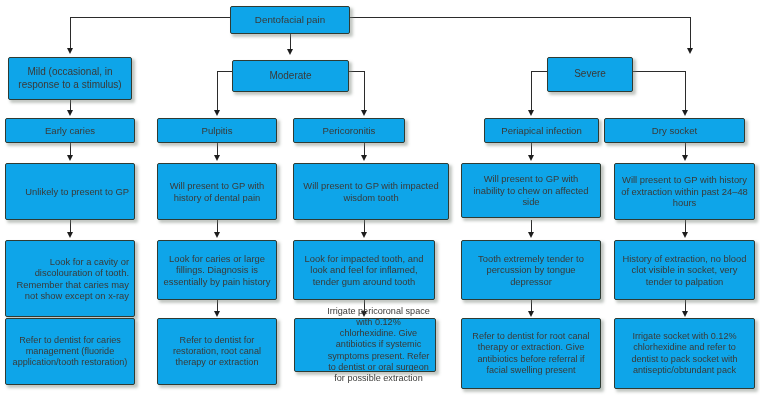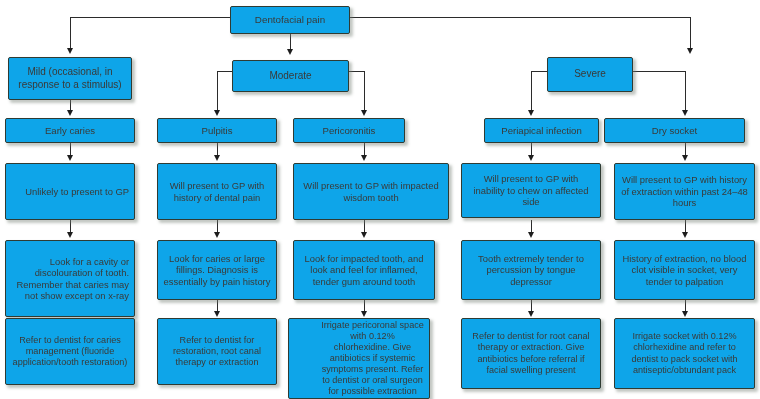--- a/index.html
+++ b/index.html
@@ -170,21 +170,21 @@
   <div class="box" style="left:614px;top:240px;width:141px;height:60px;">
     <span>History of extraction, no blood clot visible in socket, very tender to palpation</span>
   </div>
 
   <div class="box small" style="left:5px;top:318px;width:130px;height:67px;">
     <span>Refer to dentist for caries management (fluoride application/tooth restoration)</span>
   </div>
   <div class="box small" style="left:157px;top:318px;width:120px;height:67px;">
     <span>Refer to dentist for restoration, root canal therapy or extraction</span>
   </div>
-  <div class="box small" style="left:288px;top:318px;width:142px;height:81px;padding-left:32px;">
+  <div class="box small" style="left:294px;top:318px;width:142px;height:54px;padding-left:32px;">
     <span>Irrigate pericoronal space with 0.12% chlorhexidine. Give antibiotics if systemic symptoms present. Refer to dentist or oral surgeon for possible extraction</span>
   </div>
   <div class="box small" style="left:461px;top:318px;width:140px;height:71px;">
     <span>Refer to dentist for root canal therapy or extraction. Give antibiotics before referral if facial swelling present</span>
   </div>
   <div class="box small" style="left:614px;top:318px;width:141px;height:71px;">
     <span>Irrigate socket with 0.12% chlorhexidine and refer to dentist to pack socket with antiseptic/obtundant pack</span>
   </div>
 
 </div>

